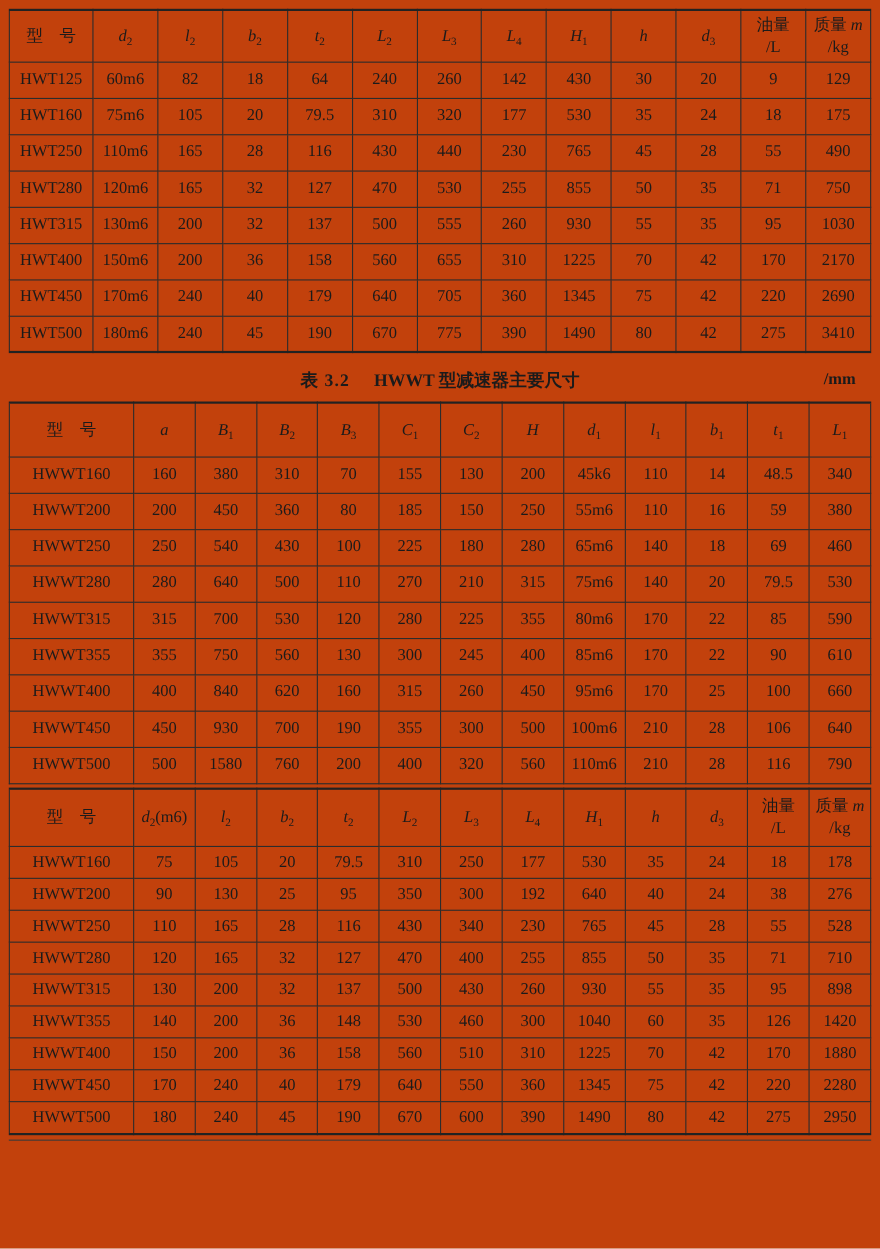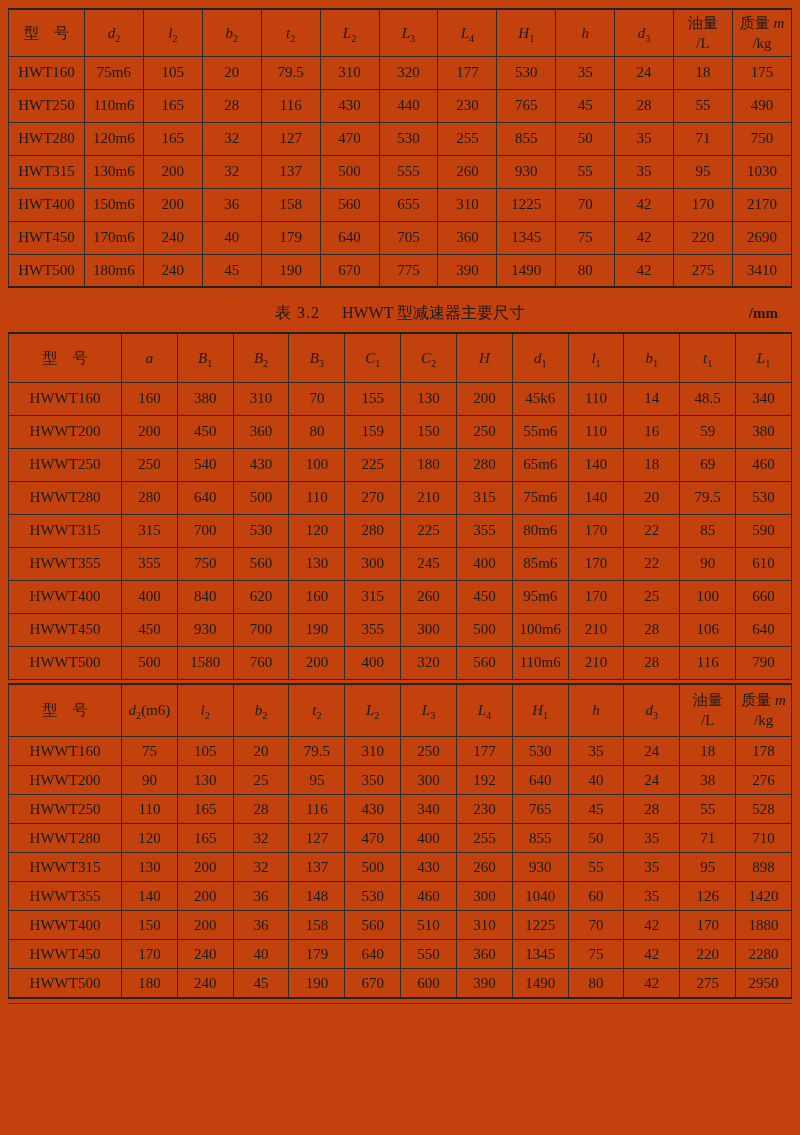--- a/index.html
+++ b/index.html
@@ -33,21 +33,21 @@
   #t3 tbody tr{height:29px;}
   #t3 th:first-child{width:110px;}
 
   .v{font-style:italic;font-family:"Liberation Serif",serif;}
   sub{font-size:0.68em;line-height:0;}
   .caption{
     position:relative;height:30px;margin:10px 0 4px 0;
     display:flex;align-items:center;justify-content:center;
     font-size:16px;
   }
-  .caption .cap-group{font-weight:normal;}
+  .caption .cap-group{font-weight:bold;}
   .caption .cap-no{margin-right:18px;letter-spacing:1px;}
   .caption .cap-unit{
     position:absolute;right:14px;top:50%;transform:translateY(-50%);
     font-weight:bold;font-size:15px;
   }
   .bottom-rule{border-top:1.2px solid #3a3a3a;margin-top:4px;}
 </style>
 </head>
 <body>
 
@@ -66,20 +66,35 @@
           <th><i class="v">L</i><sub>4</sub></th>
           <th><i class="v">H</i><sub>1</sub></th>
           <th><i class="v">h</i></th>
           <th><i class="v">d</i><sub>3</sub></th>
           <th>油量<br>/L</th>
           <th>质量 <i class="v">m</i><br>/kg</th>
         </tr>
       </thead>
     <tbody>
         <tr>
+          <td>HWT125</td>
+          <td>60m6</td>
+          <td>82</td>
+          <td>18</td>
+          <td>64</td>
+          <td>240</td>
+          <td>260</td>
+          <td>142</td>
+          <td>430</td>
+          <td>30</td>
+          <td>20</td>
+          <td>9</td>
+          <td>129</td>
+        </tr>
+        <tr>
           <td>HWT160</td>
           <td>75m6</td>
           <td>105</td>
           <td>20</td>
           <td>79.5</td>
           <td>310</td>
           <td>320</td>
           <td>177</td>
           <td>530</td>
           <td>35</td>
@@ -221,21 +236,21 @@
           <td>14</td>
           <td>48.5</td>
           <td>340</td>
         </tr>
         <tr>
           <td>HWWT200</td>
           <td>200</td>
           <td>450</td>
           <td>360</td>
           <td>80</td>
-          <td>159</td>
+          <td>185</td>
           <td>150</td>
           <td>250</td>
           <td>55m6</td>
           <td>110</td>
           <td>16</td>
           <td>59</td>
           <td>380</td>
         </tr>
         <tr>
           <td>HWWT250</td>

